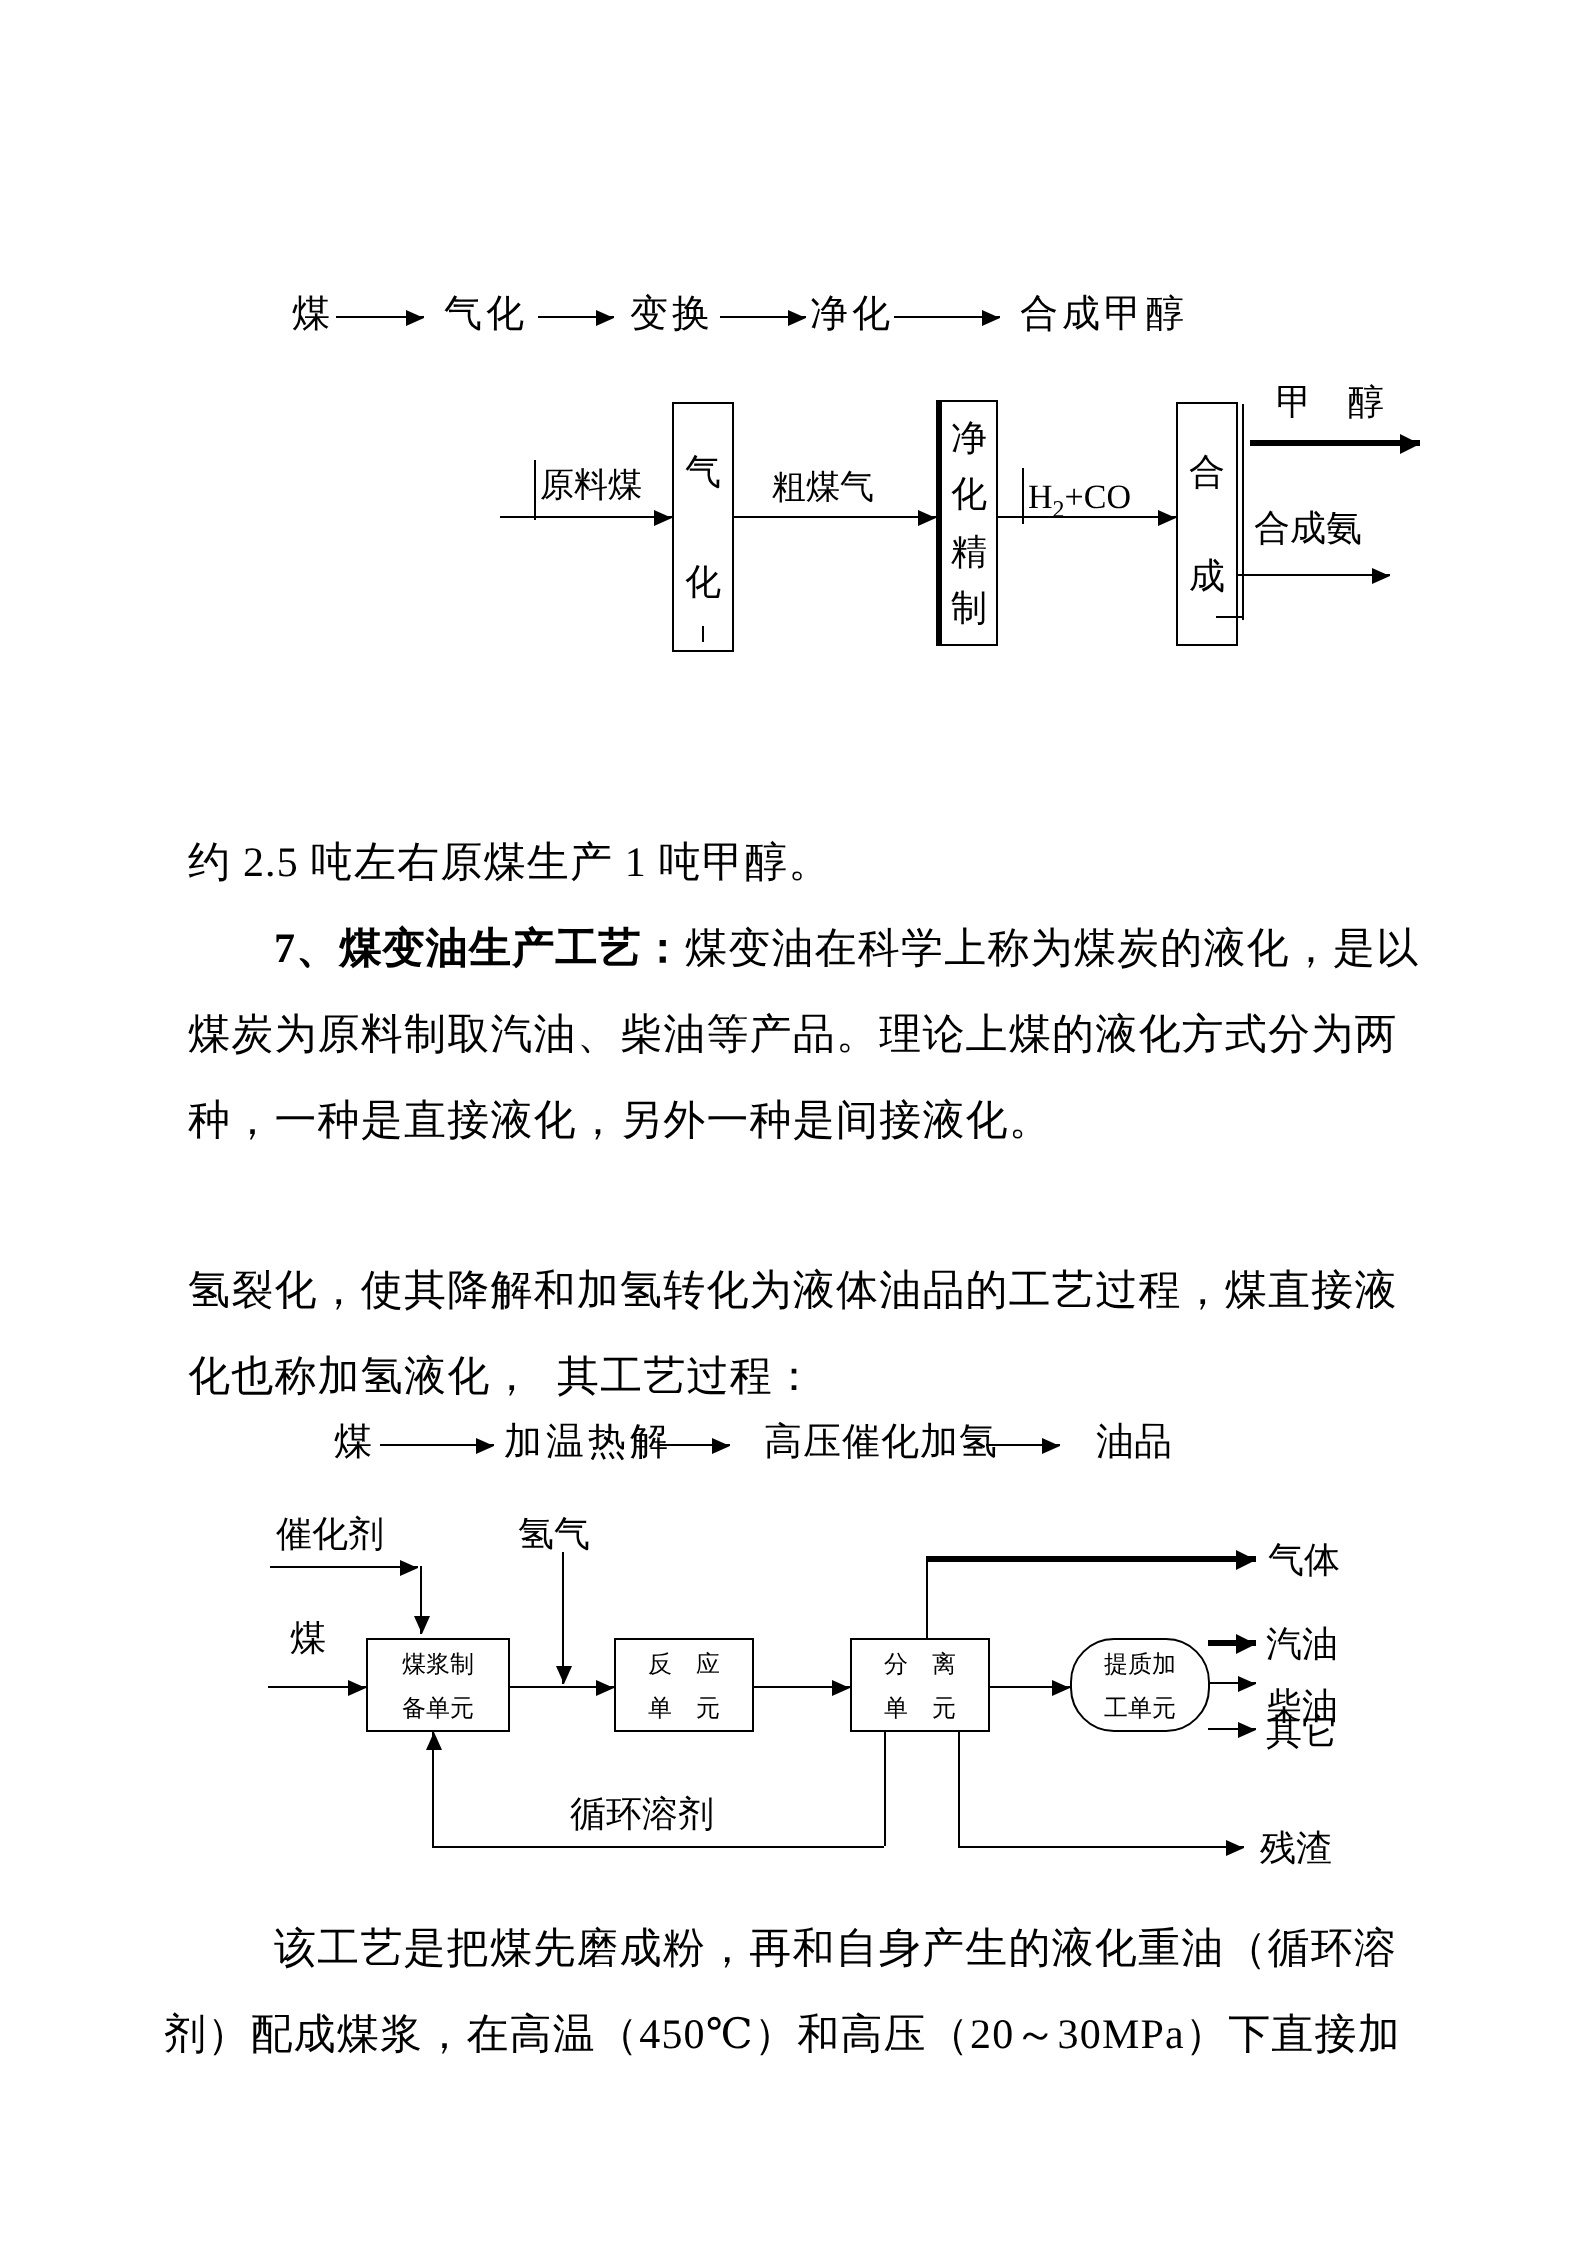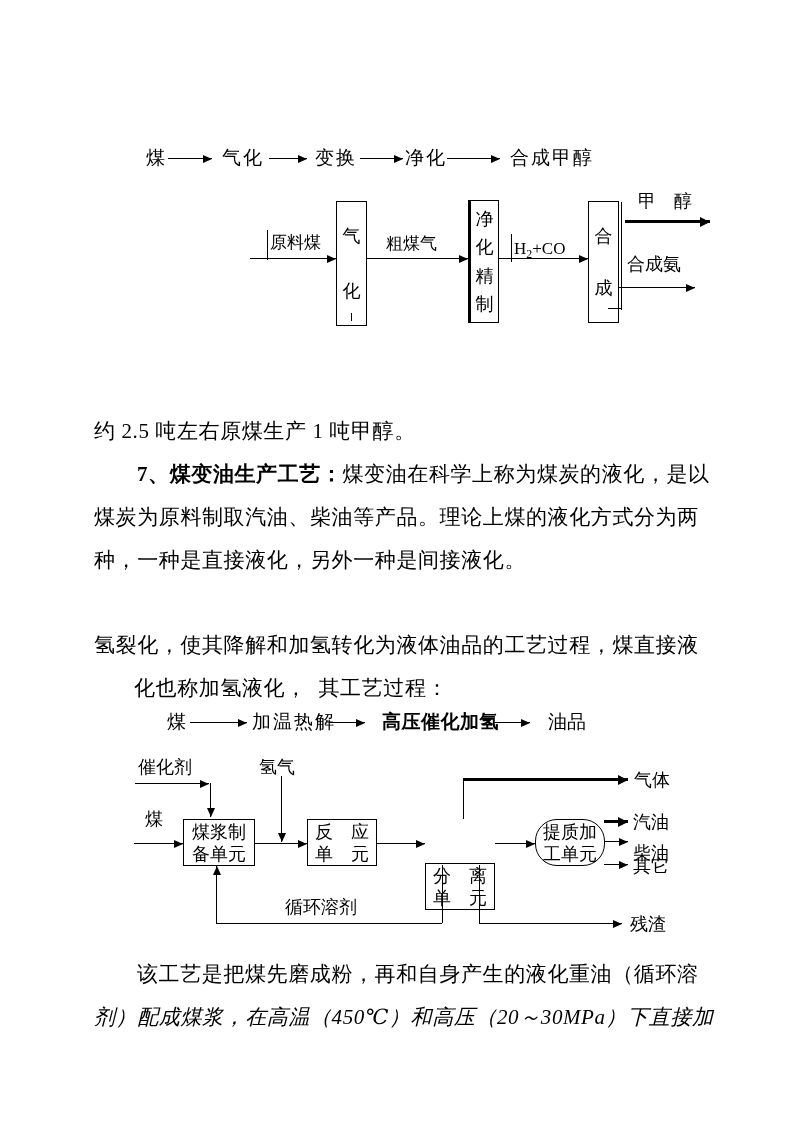--- a/index.html
+++ b/index.html
@@ -25,21 +25,21 @@
   .vad{position:absolute;width:0;border-left:1px solid #000;}
   .vad::after{content:"";position:absolute;left:-4.5px;bottom:0;width:0;height:0;
               border-left:4px solid transparent;border-right:4px solid transparent;border-top:9px solid #000;}
   
   .vau{position:absolute;width:0;border-left:1px solid #000;}
   .vau::after{content:"";position:absolute;left:-4.5px;top:0;width:0;height:0;
               border-left:4px solid transparent;border-right:4px solid transparent;border-bottom:9px solid #000;}
   .dbox{position:absolute;border:1px solid #000;background:#fff;display:flex;flex-direction:column;
         align-items:center;justify-content:space-around;font-size:18px;text-align:center;}
   .dbox2{position:absolute;border:1px solid #000;background:#fff;display:flex;flex-direction:column;
-        align-items:center;justify-content:center;font-size:18px;text-align:right;line-height:22px;white-space:pre;}
+        align-items:center;justify-content:center;font-size:12px;text-align:right;line-height:22px;white-space:pre;}
   sub{font-size:12px;}
 </style>
 </head>
 <body>
 
 <div id="page">
 
   <span class="lbl t19" style="left:146px;top:147px;">煤</span>
   <div class="fa" style="left:168px;top:158px;width:44px;"></div>
   <span class="lbl t19" style="left:222px;top:147px;letter-spacing:2px;">气化</span>
@@ -86,27 +86,27 @@
   <span class="lbl t18" style="left:627px;top:254px;">合成氨</span>
   <div class="fa" style="left:619px;top:287px;width:76px;"></div>
 
   <div class="body-line" style="left:94px;top:420px;">约 2.5 吨左右原煤生产 1 吨甲醇。</div>
 
   <div class="body-line" style="left:137px;top:463px;"><span class="b">7、煤变油生产工艺：</span><span>煤变油在科学上称为煤炭的液化，是以</span></div>
   <div class="body-line" style="left:94px;top:506px;text-align:center;">煤炭为原料制取汽油、柴油等产品。理论上煤的液化方式分为两</div>
   <div class="body-line" style="left:94px;top:549px;">种，一种是直接液化，另外一种是间接液化。</div>
 
   <div class="body-line" style="left:94px;top:634px;">氢裂化，使其降解和加氢转化为液体油品的工艺过程，煤直接液</div>
-  <div class="body-line" style="left:94px;top:677px;margin-left:40px;">化也称加氢液化，  其工艺过程：</div>
+  <div class="body-line" style="left:94px;top:677px;">化也称加氢液化，  其工艺过程：</div>
 
   <span class="lbl t19" style="left:167px;top:711px;">煤</span>
   <div class="fa" style="left:190px;top:722px;width:57px;"></div>
   <span class="lbl t19" style="left:252px;top:711px;letter-spacing:2px;">加温热解</span>
   <div class="fa" style="left:329px;top:722px;width:36px;"></div>
-  <span class="lbl t19" style="left:382px;top:711px;letter-spacing:0.5px;font-weight:bold;">高压催化加氢</span>
+  <span class="lbl t19" style="left:382px;top:711px;letter-spacing:0.5px;">高压催化加氢</span>
   <div class="fa" style="left:493px;top:722px;width:37px;"></div>
   <span class="lbl t19" style="left:548px;top:711px;">油品</span>
 
   <span class="lbl t18" style="left:138px;top:757px;">催化剂</span>
   <div class="fa" style="left:135px;top:783px;width:74px;"></div>
   <div class="vad" style="left:210px;top:783px;height:34px;"></div>
 
   <span class="lbl t18" style="left:259px;top:757px;">氢气</span>
   <div class="vad" style="left:281px;top:776px;height:66px;"></div>
 
@@ -118,21 +118,21 @@
     <span>备单元</span>
   </div>
   <div class="fa" style="left:255px;top:843px;width:52px;"></div>
 
   <div class="dbox2" style="left:307px;top:819px;width:68px;height:45px;">
     <span>反　应</span>
     <span>单　元</span>
   </div>
   <div class="fa" style="left:377px;top:843px;width:48px;"></div>
 
-  <div class="dbox2" style="left:425px;top:819px;width:68px;height:45px;margin-top:44px;">
+  <div class="dbox2" style="left:425px;top:819px;width:68px;height:45px;">
     <span>分　离</span>
     <span>单　元</span>
   </div>
   <div class="fa" style="left:495px;top:843px;width:40px;"></div>
 
   <div class="dbox2" style="left:535px;top:819px;width:68px;height:45px;border-radius:22px;">
     <span>提质加</span>
     <span>工单元</span>
   </div>
 
@@ -150,15 +150,15 @@
   <div class="vl" style="left:442px;top:865px;height:58px;"></div>
   <div class="hl" style="left:216px;top:923px;width:226px;"></div>
   <div class="vau" style="left:216px;top:866px;height:57px;"></div>
   <span class="lbl t18" style="left:285px;top:897px;">循环溶剂</span>
 
   <div class="vl" style="left:479px;top:865px;height:58px;"></div>
   <div class="fa" style="left:479px;top:923px;width:143px;"></div>
   <span class="lbl t18" style="left:630px;top:914px;">残渣</span>
 
   <div class="body-line" style="left:137px;top:963px;">该工艺是把煤先磨成粉，再和自身产生的液化重油（循环溶</div>
-  <div class="body-line" style="left:94px;top:1006px;font-style:italic;">剂）配成煤浆，在高温（450℃）和高压（20～30MPa）下直接加</div>
+  <div class="body-line" style="left:82px;top:1006px;">剂）配成煤浆，在高温（450℃）和高压（20～30MPa）下直接加</div>
 
 </div>
 
 </body></html>

